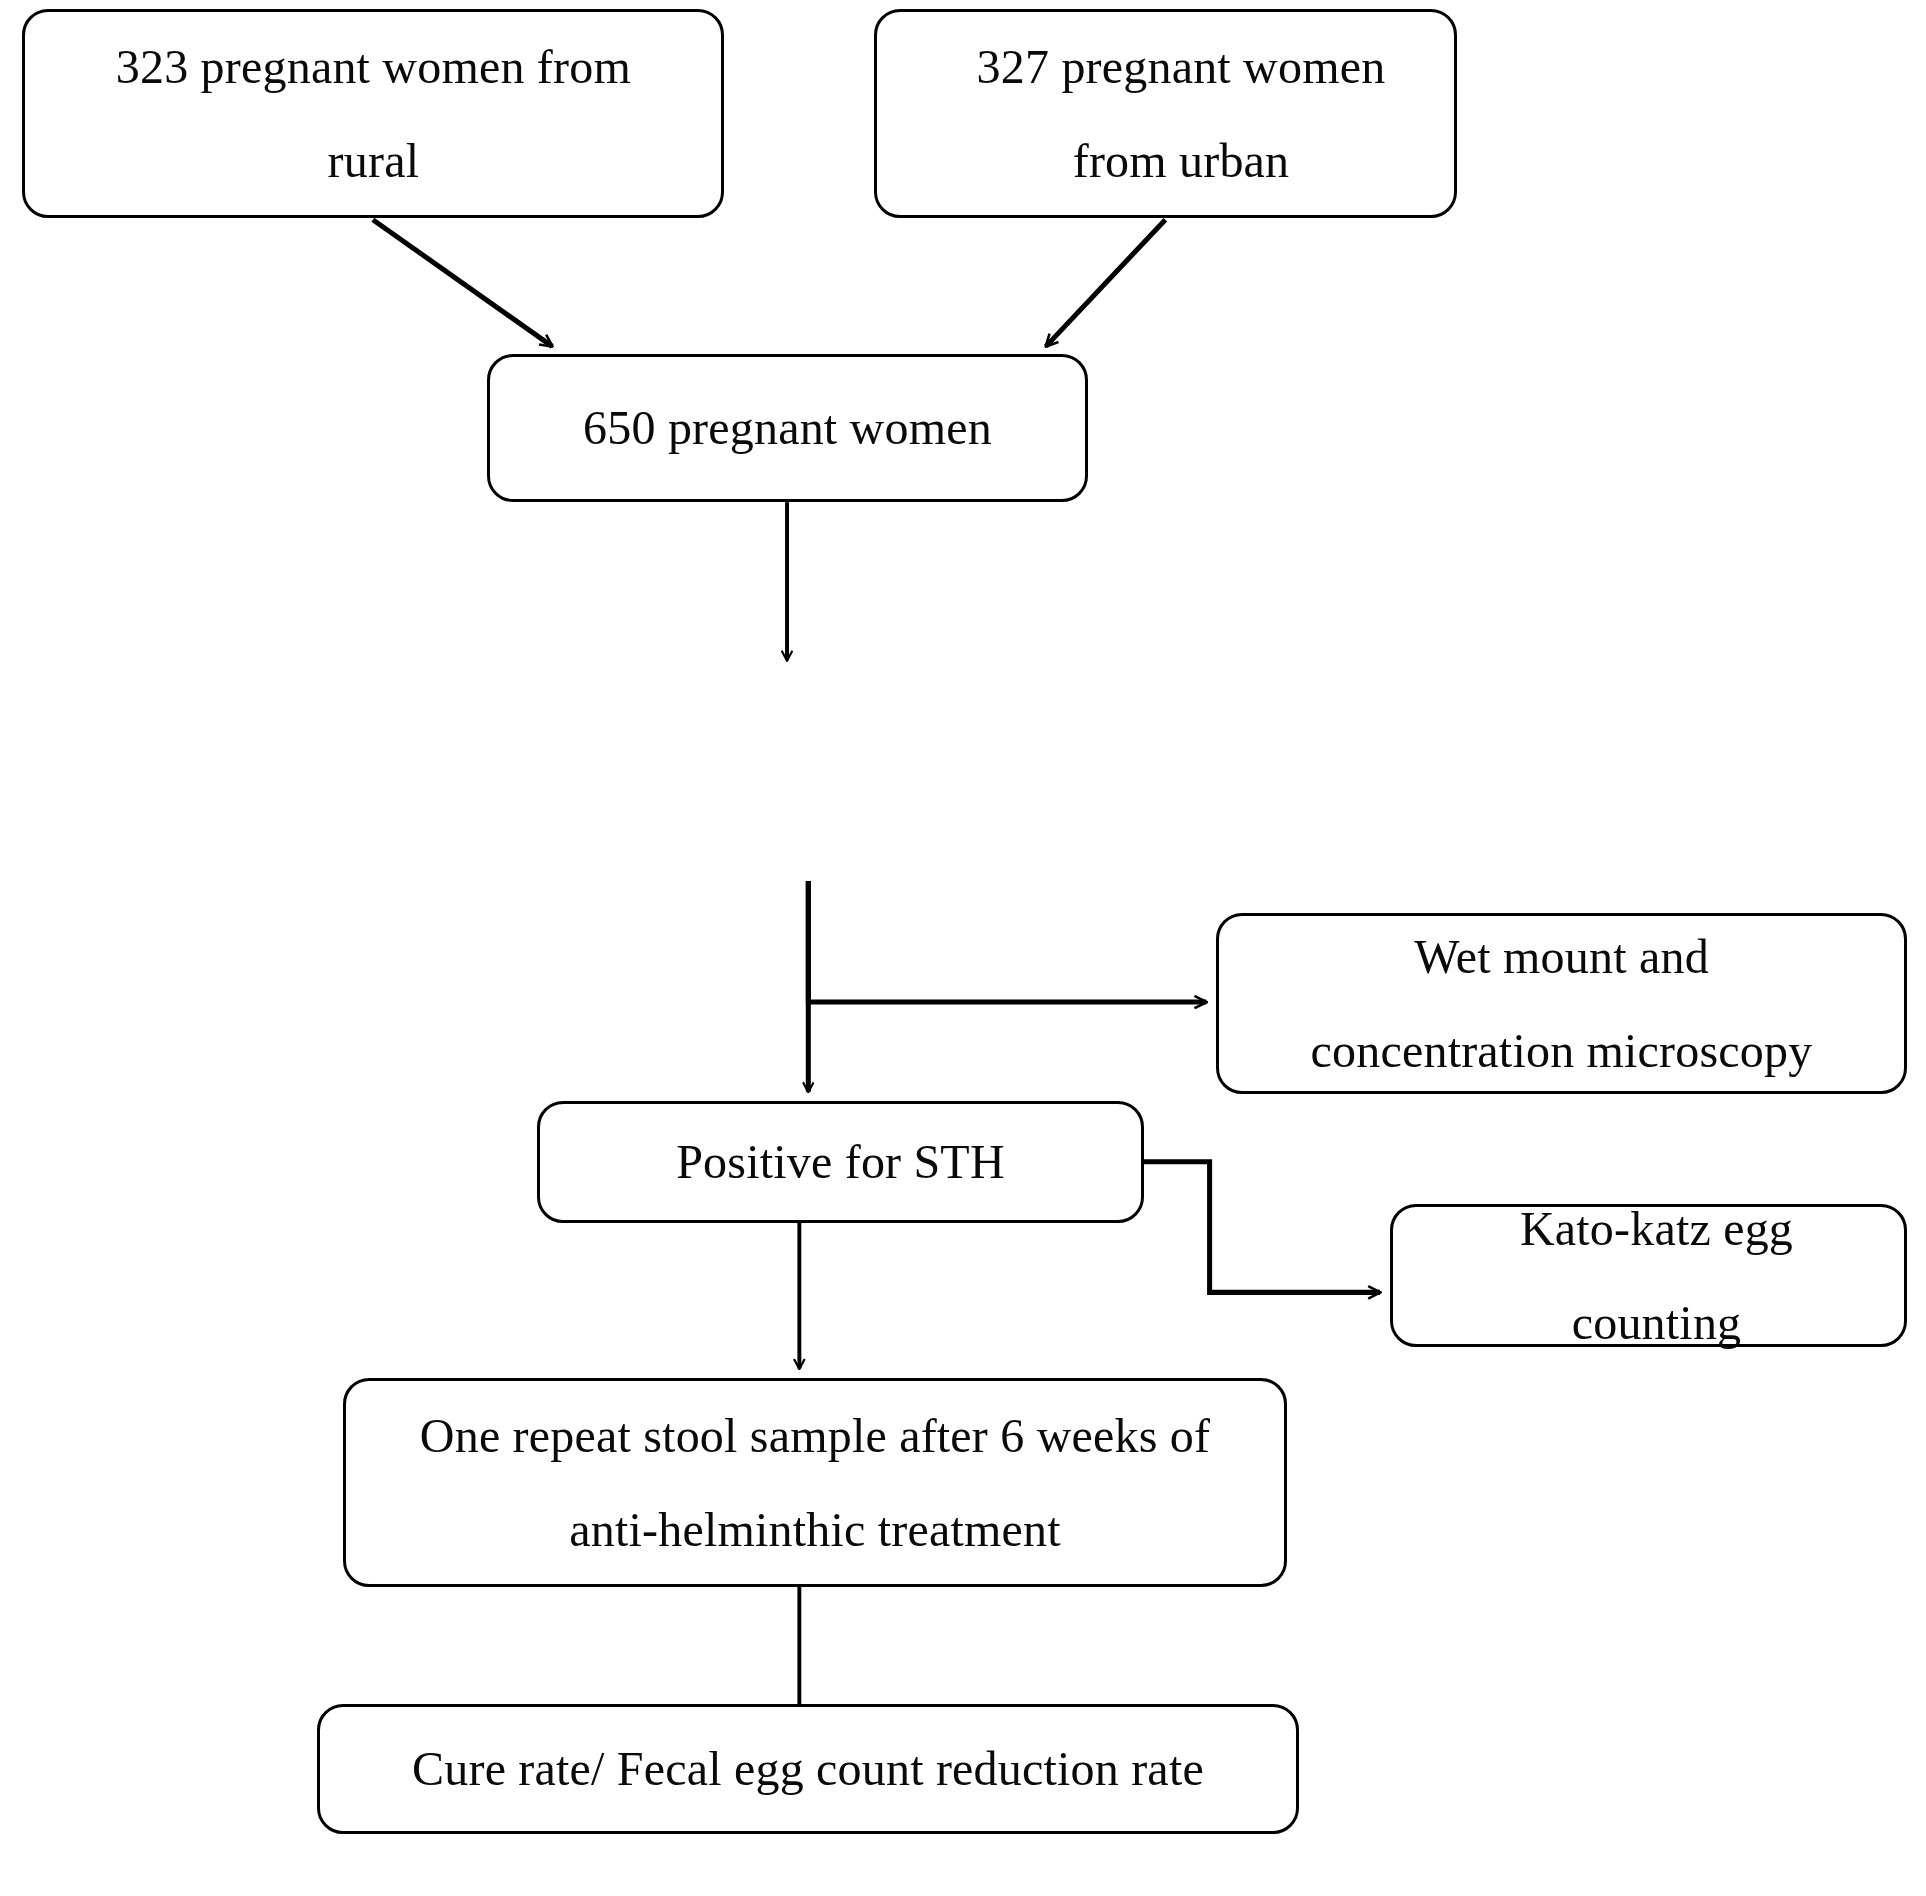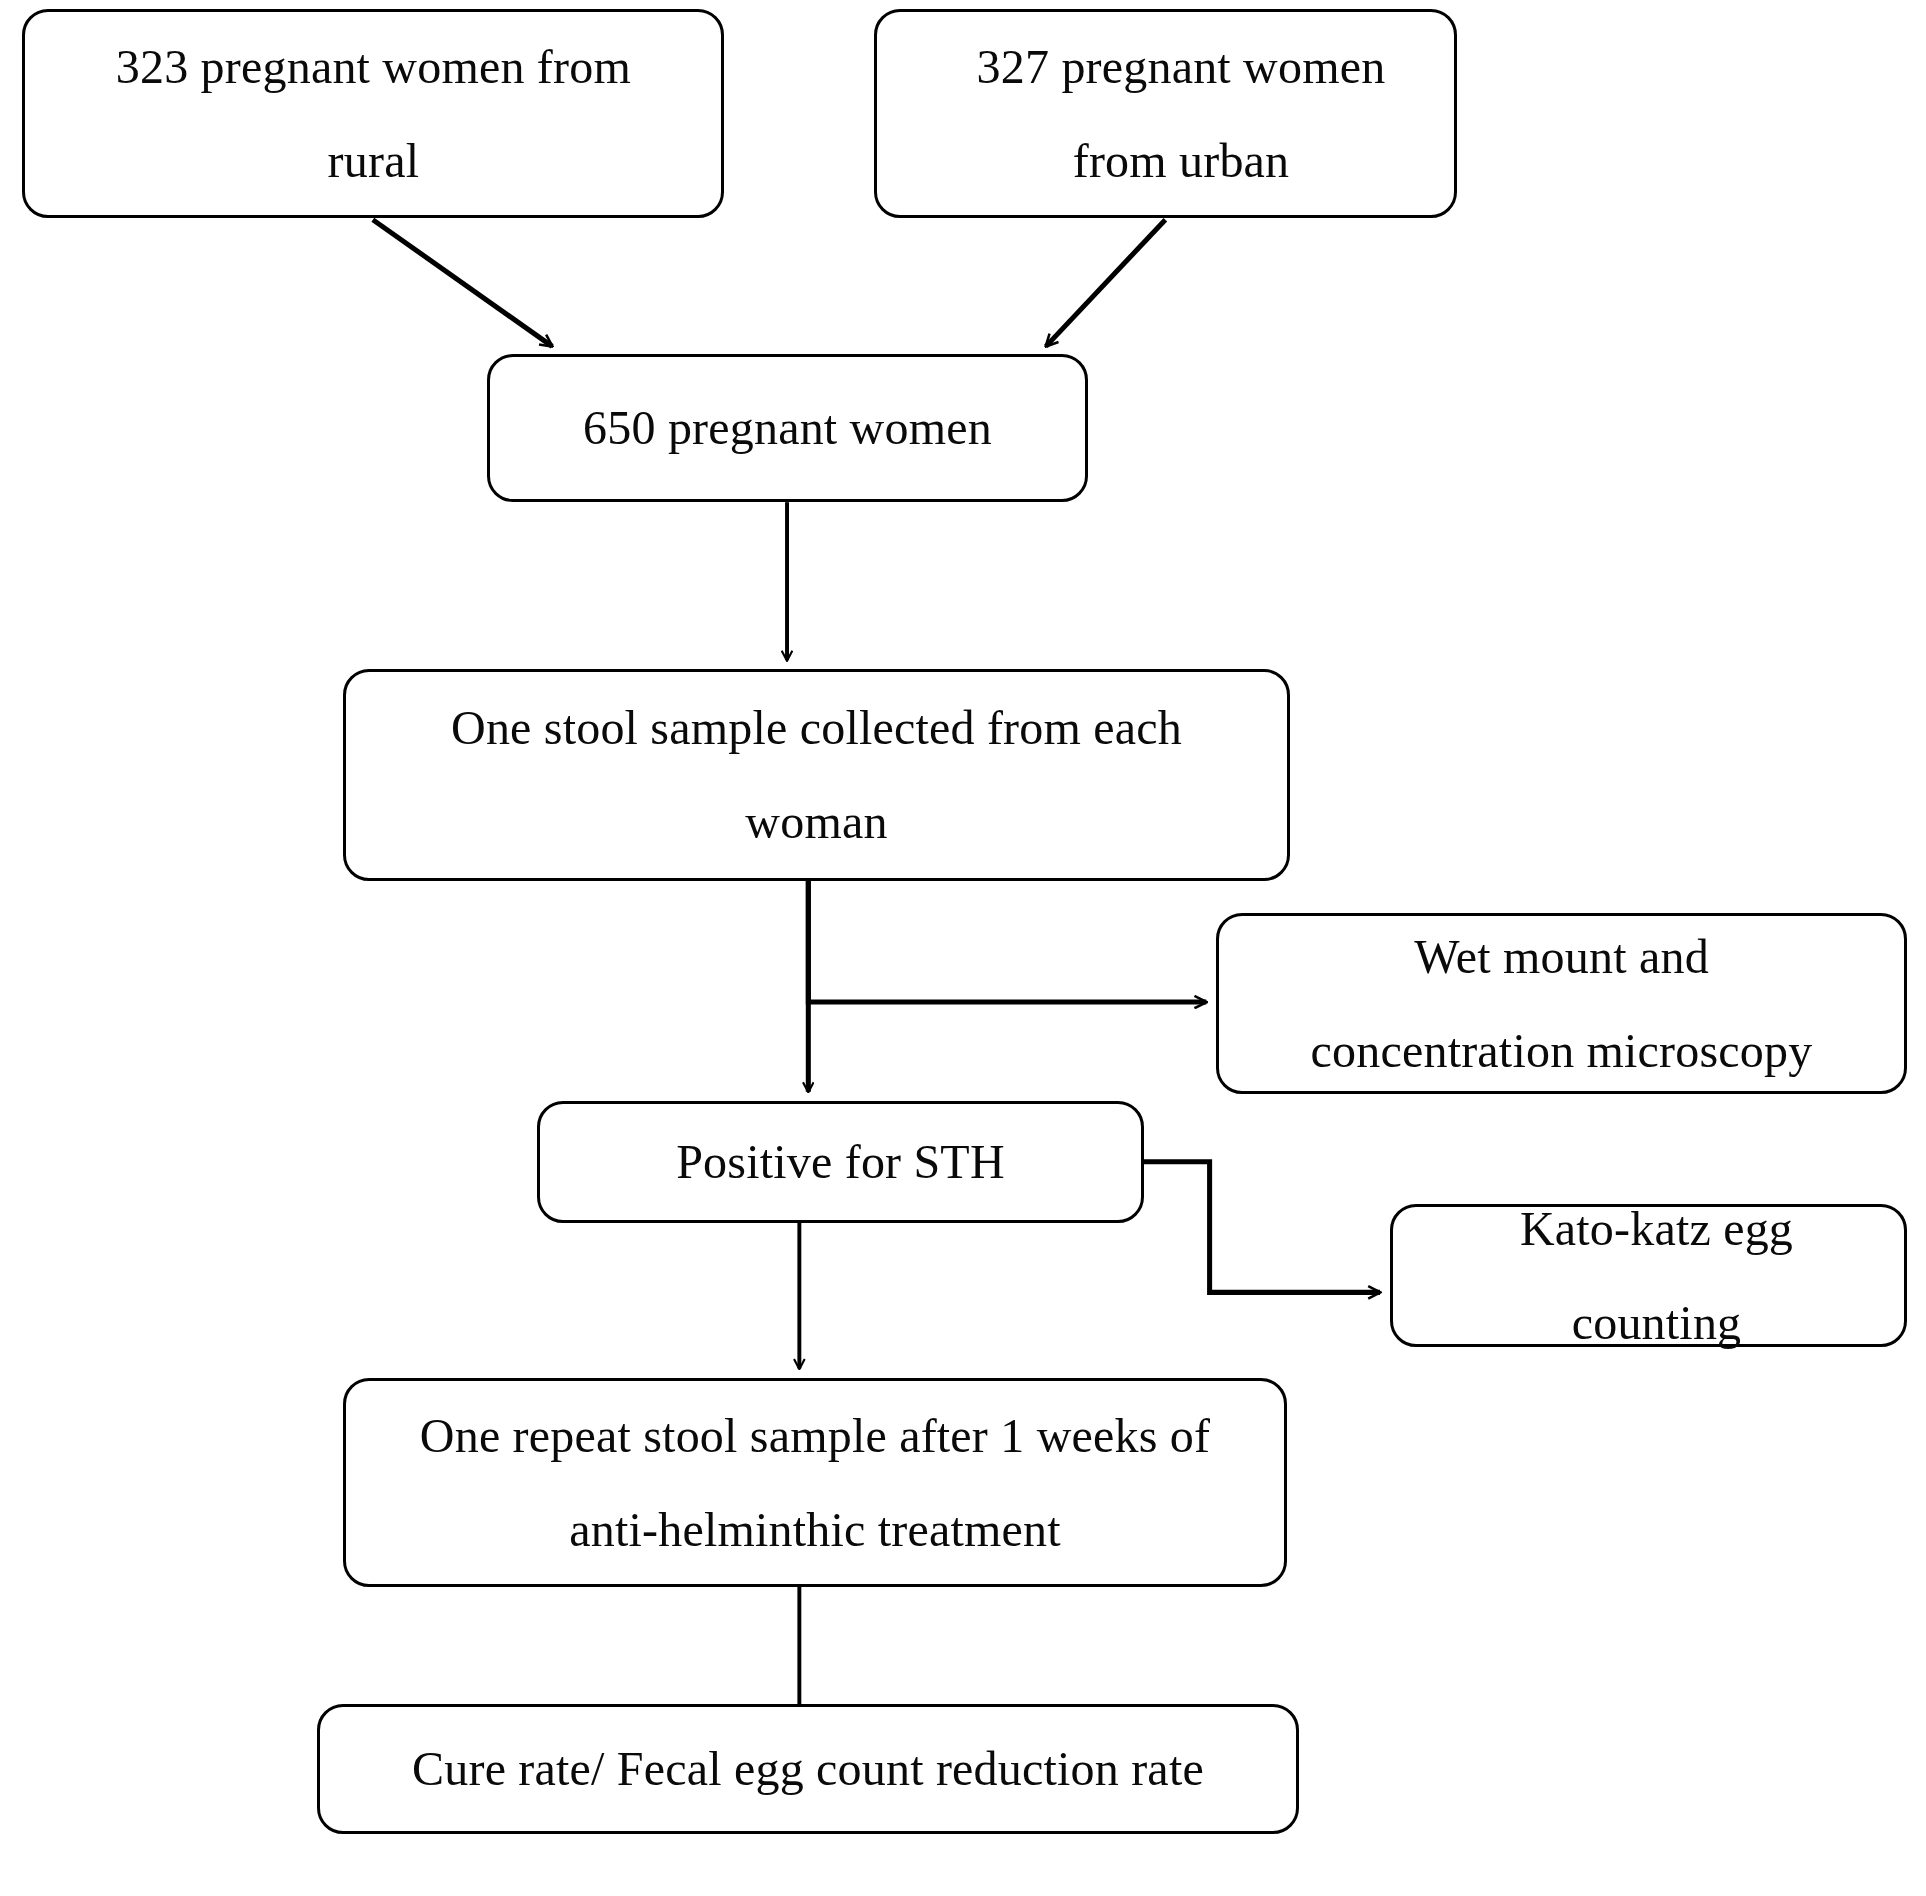--- a/index.html
+++ b/index.html
@@ -114,41 +114,37 @@
 
   <div class="node" id="node-urban">
     <span class="node-label">327 pregnant women
 from urban</span>
   </div>
 
   <div class="node" id="node-total">
     <span class="node-label">650 pregnant women</span>
   </div>
 
-  <div class="node" id="node-stool">
-    <span class="node-label">One stool sample collected from each
-woman</span>
-  </div>
 
   <div class="node" id="node-wetmount">
     <span class="node-label">Wet mount and
 concentration microscopy</span>
   </div>
 
   <div class="node" id="node-positive">
     <span class="node-label">Positive for STH</span>
   </div>
 
   <div class="node" id="node-katokatz">
     <span class="node-label">Kato-katz egg
 counting</span>
   </div>
 
   <div class="node" id="node-repeat">
-    <span class="node-label">One repeat stool sample after 1 weeks of
+    <span class="node-label">One repeat stool sample after 6 weeks of
 anti-helminthic treatment</span>
   </div>
 
   <div class="node" id="node-outcome">
     <span class="node-label">Cure rate/ Fecal egg count reduction rate</span>
   </div>
 
 </div>
 
 

